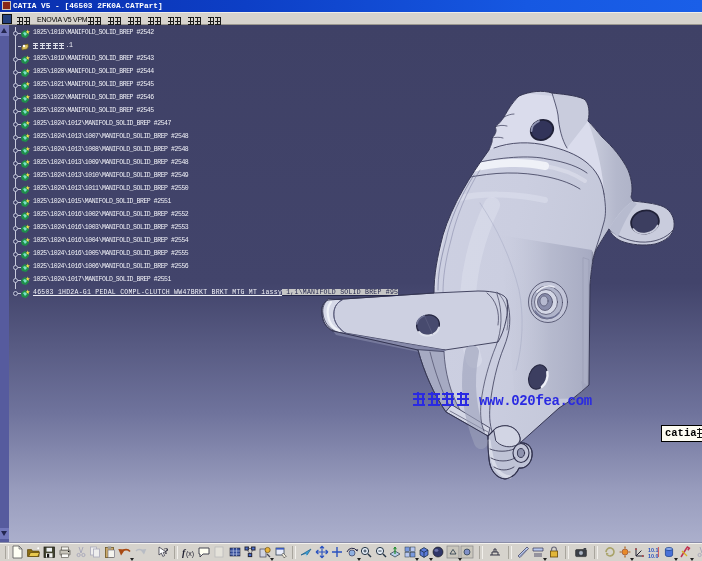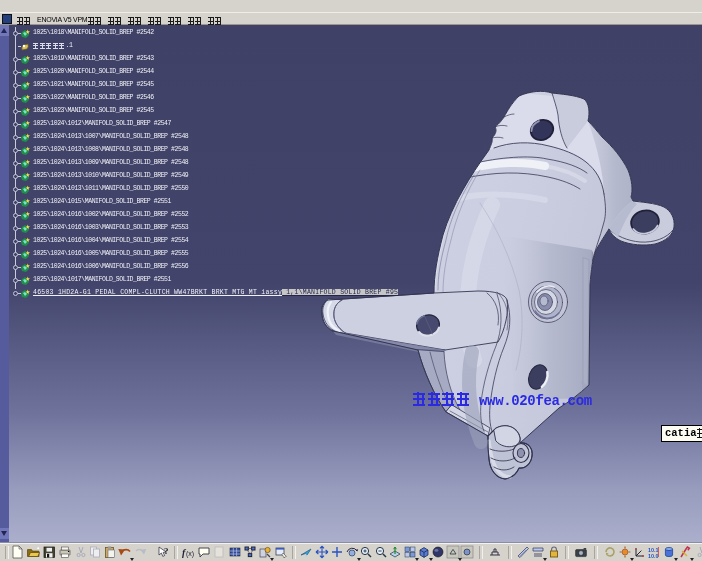--- a/index.html
+++ b/index.html
@@ -49,20 +49,24 @@
 #tip{position:absolute;left:661px;top:400px;width:46px;height:17px;background:#fdfcf2;border:1.5px solid #000;font-family:"Liberation Mono",monospace;font-size:10.5px;font-weight:bold;color:#000;line-height:14px;padding-left:3px;box-sizing:border-box;white-space:nowrap;overflow:hidden;}
 .cjkt{display:inline-block;width:9px;height:10px;vertical-align:top;margin-top:2px;background:
  linear-gradient(#111 0 0) 0 0.5px/9px 1.2px no-repeat,
  linear-gradient(#111 0 0) 0 4.5px/9px 1.2px no-repeat,
  linear-gradient(#111 0 0) 0 8.5px/9px 1.2px no-repeat,
  linear-gradient(#111 0 0) 2.5px 0/1.2px 10px no-repeat,
  linear-gradient(#111 0 0) 6px 0/1.2px 10px no-repeat;}
 </style></head>
 <body>
 <div id="root">
+<div id="titlebar">
+      <div id="ticon"></div>
+      <div class="txt">CATIA V5 - [46503 2FK0A.CATPart]</div>
+    </div>
 <div id="menubar">
       <div id="micon"></div>
       <div class="mi" style="left: 17px;"><b class="cjk"></b><b class="cjk"></b></div>
       <div class="mi" style="left: 37px; font-size: 7px; letter-spacing: -0.25px; color: rgb(0, 0, 0);">ENOVIA V5 VPM</div>
       <div class="mi" style="left: 88px;"><b class="cjk"></b><b class="cjk"></b></div>
       <div class="mi" style="left: 108px;"><b class="cjk"></b><b class="cjk"></b></div>
       <div class="mi" style="left: 128px;"><b class="cjk"></b><b class="cjk"></b></div>
       <div class="mi" style="left: 148px;"><b class="cjk"></b><b class="cjk"></b></div>
       <div class="mi" style="left: 168px;"><b class="cjk"></b><b class="cjk"></b></div>
       <div class="mi" style="left: 188px;"><b class="cjk"></b><b class="cjk"></b></div>

